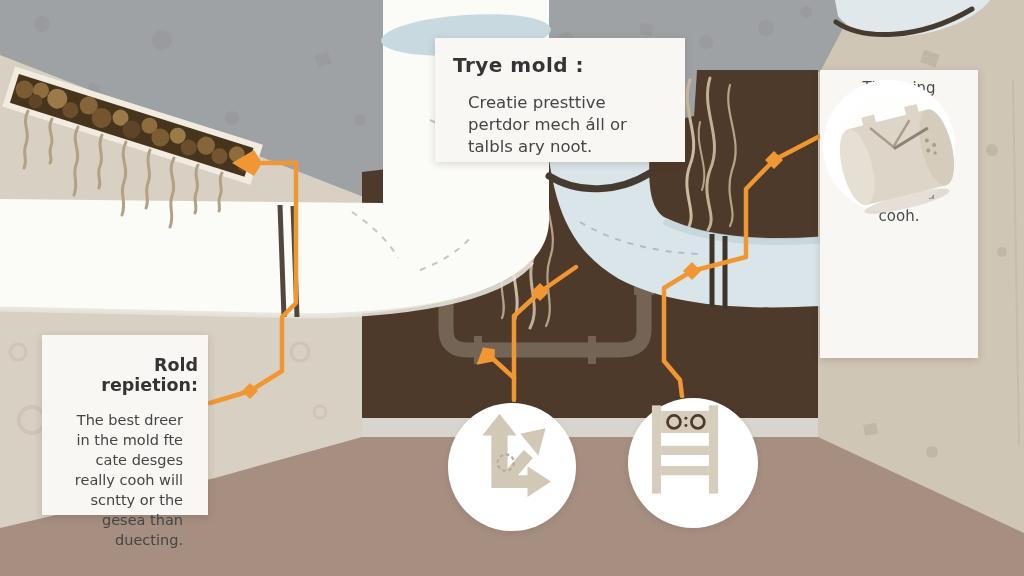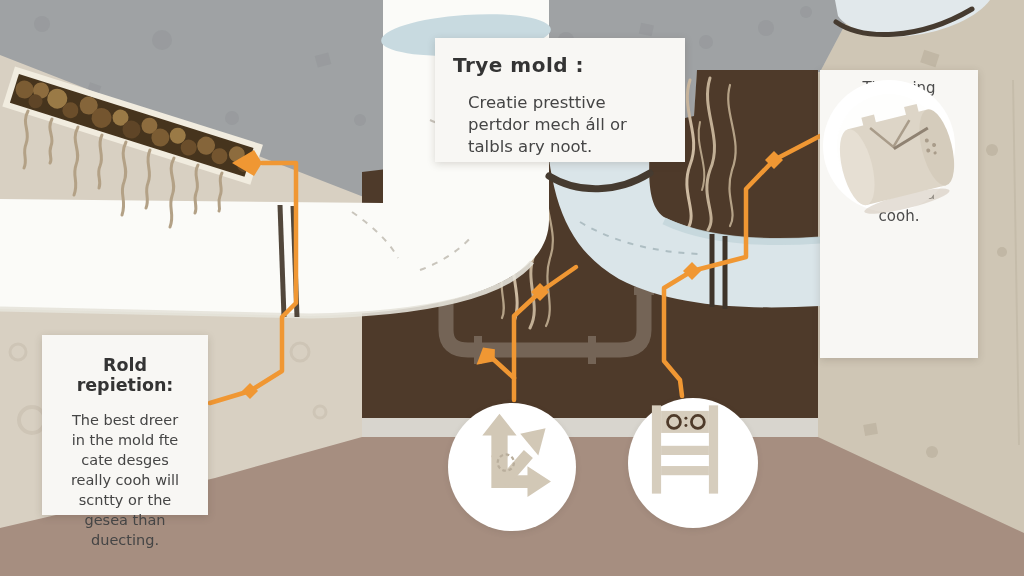--- a/index.html
+++ b/index.html
@@ -12,21 +12,21 @@
   .callout{
     position:absolute;background:#f8f7f4;color:#454545;
     box-shadow:0 2px 8px rgba(60,50,40,.18);
     box-sizing:border-box;
   }
   .callout h3{margin:0 0 8px 0;color:#343434;}
   .callout p{margin:15px;}
   #box-top{left:435px;top:38px;width:250px;height:124px;padding:15px 18px;}
   #box-top h3{font-size:20px;letter-spacing:.5px;}
   #box-top p{font-size:16.5px;line-height:1.32;}
-  #box-left{left:42px;top:335px;width:166px;height:180px;padding:20px 10px;text-align:center;}
+  #box-left{left:42px;top:335px;width:166px;height:180px;padding:20px 10px;text-align:right;}
   #box-left h3{font-size:17.5px;}
   #box-left p{font-size:14.5px;line-height:1.38;}
   #box-right{left:820px;top:70px;width:158px;height:288px;padding:6px 10px;text-align:center;}
   #box-right p{font-size:15px;line-height:1.42;margin-top:2px;color:#4a4a4a;}
   .bubble{
     position:absolute;background:#ffffff;border-radius:50%;
     display:flex;align-items:center;justify-content:center;
     box-shadow:0 2px 6px rgba(60,50,40,.10);
   }
   #bubble-arrows{left:448px;top:403px;width:128px;height:128px;}

